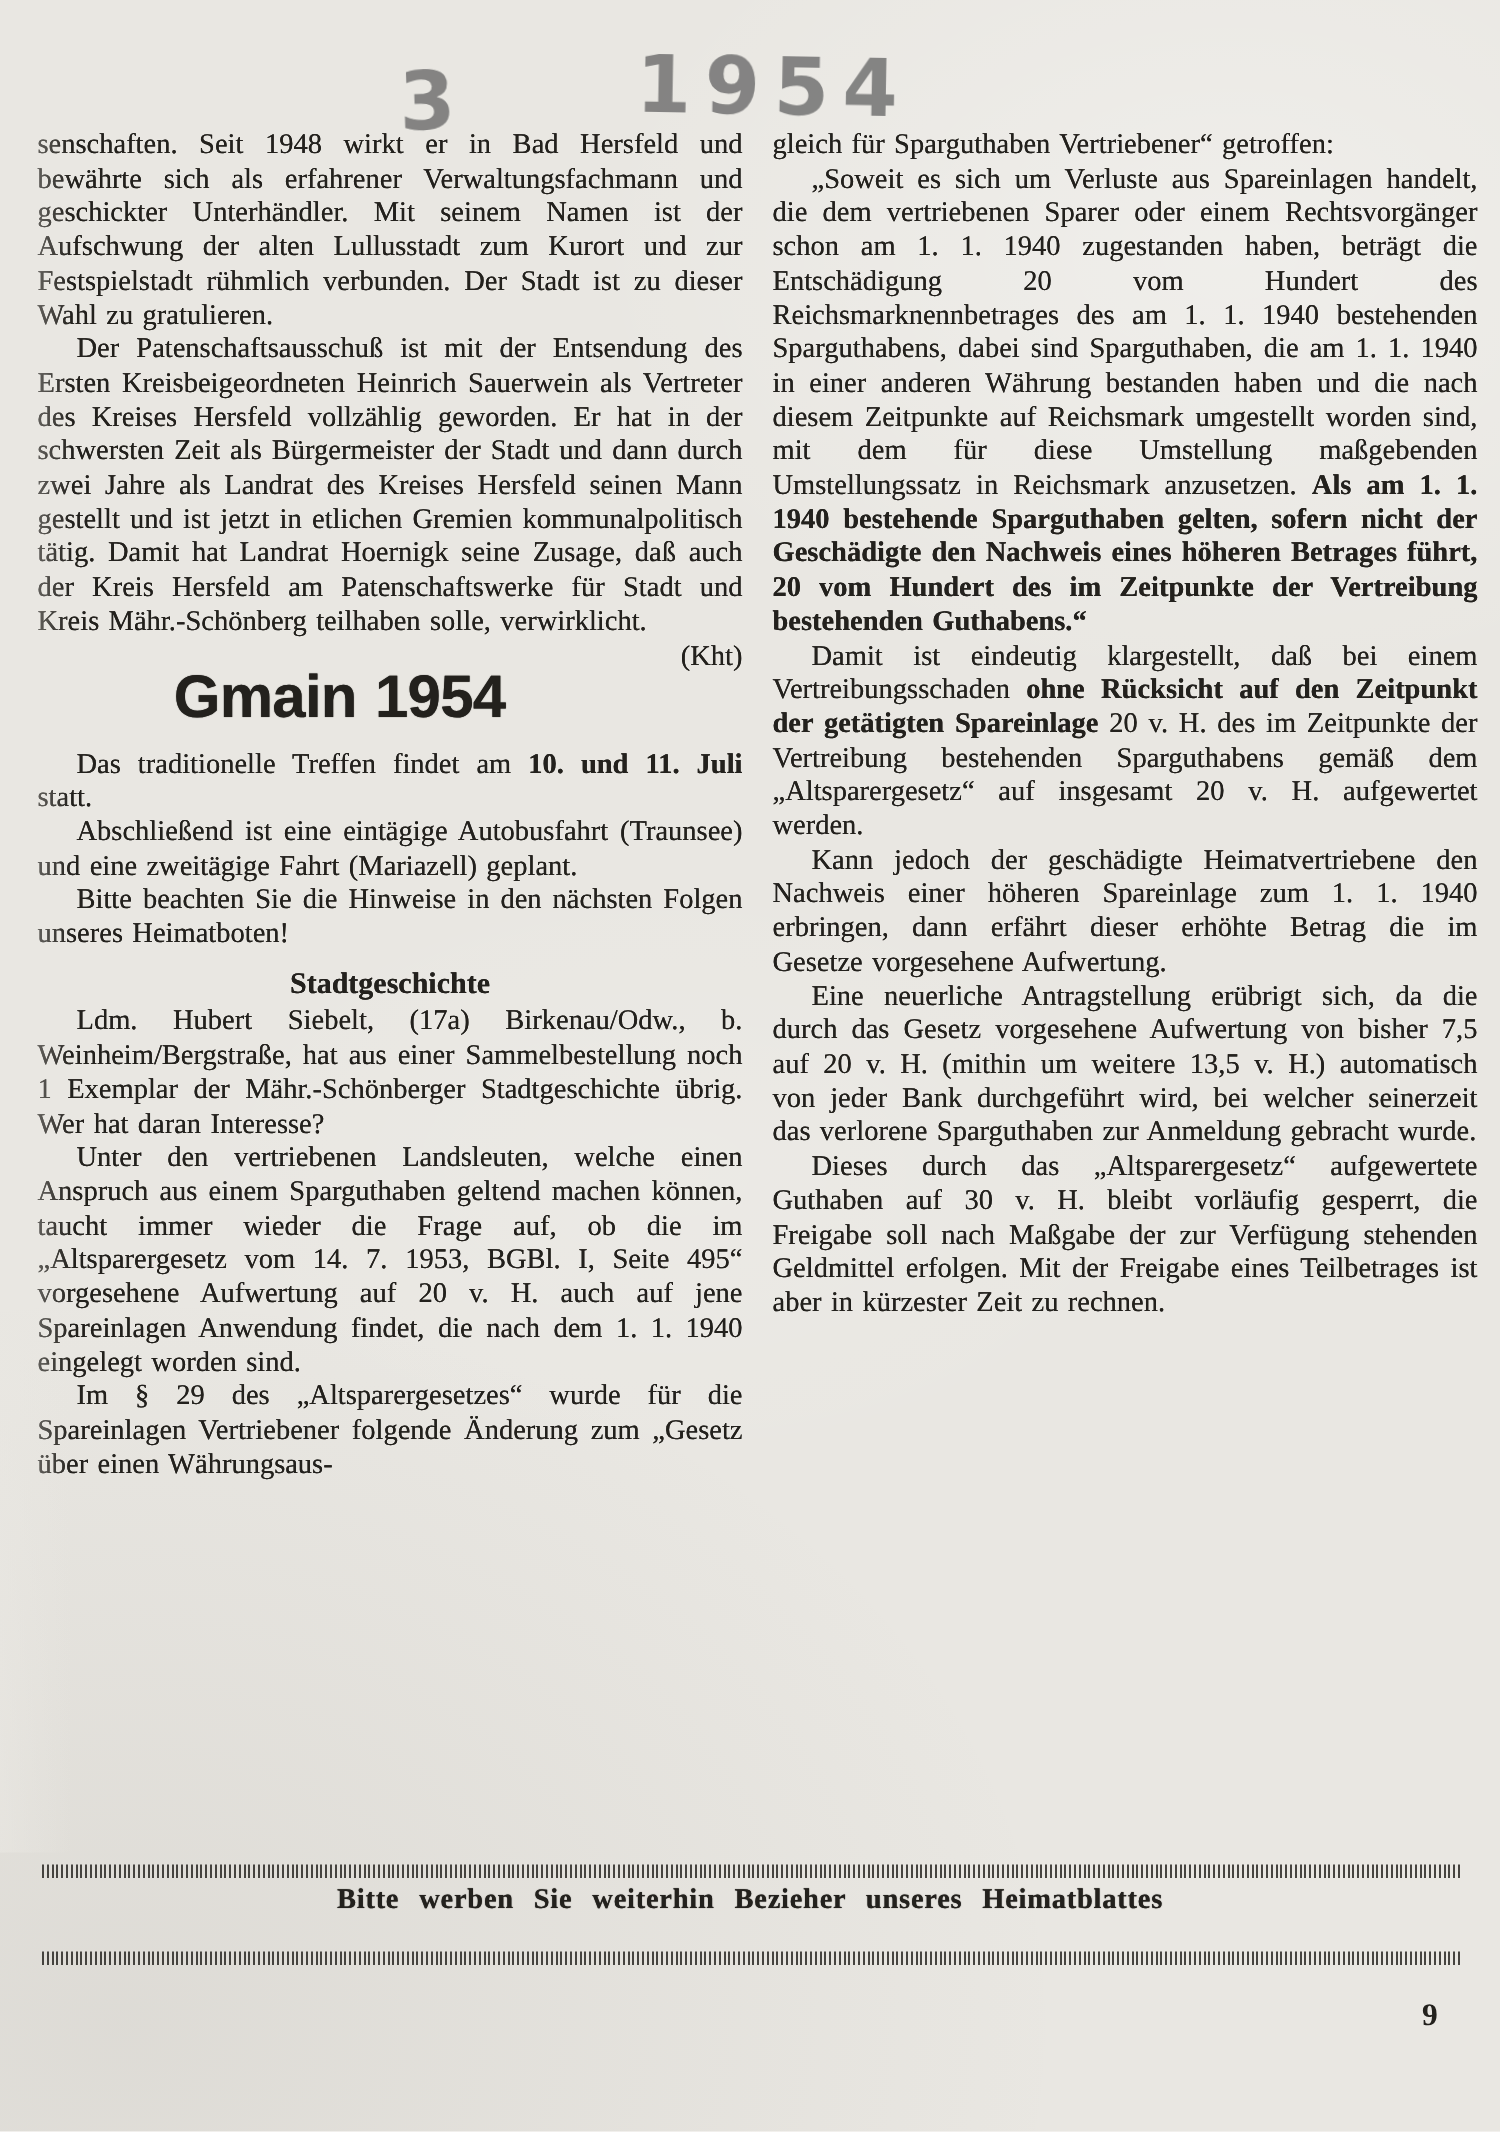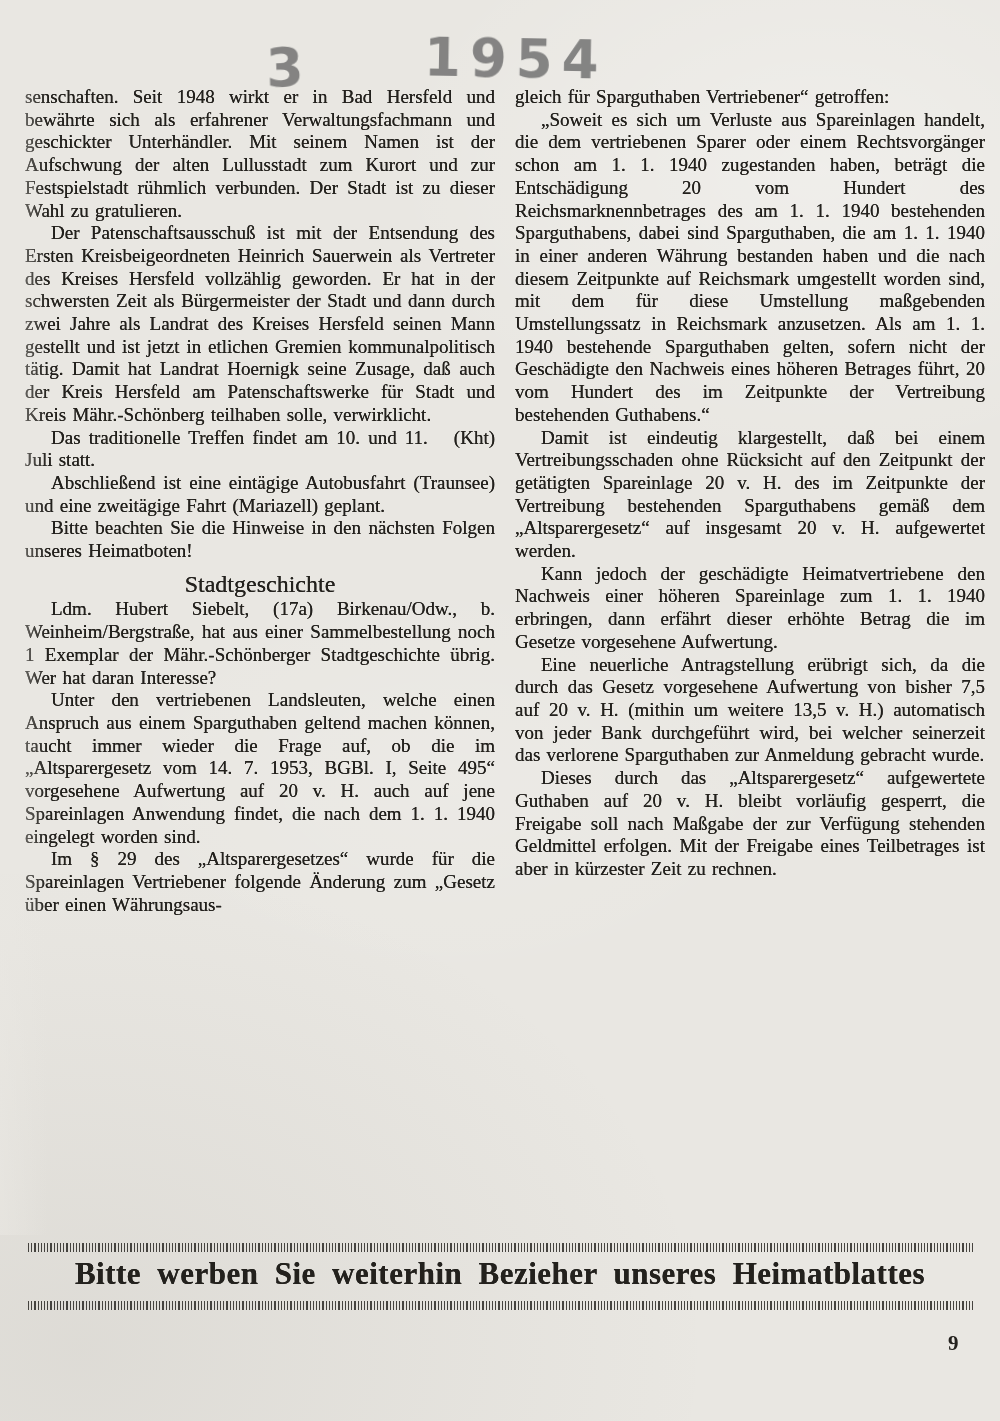--- a/index.html
+++ b/index.html
@@ -52,56 +52,56 @@
     font-size: 19px; line-height: 22.7px;
     text-align: justify;
     word-spacing: 1.5px;
     text-shadow: 0 0 .35px currentColor; 
   }
   .col-left  { left: 25px; }
   .col-right { left: 515px; }
 
   p.para { margin: 0; text-indent: 26px; }
   p.noindent { text-indent: 0; }
-  .bold { font-weight: normal; }
+  .bold { font-weight: bold; }
   .byline { float: right; }
 
   .headline {
     font-family: "Liberation Sans", sans-serif;
     font-weight: bold;
     font-size: 40px;
     line-height: 44px;
     letter-spacing: -0.5px;
     text-align: center;
     text-indent: 0;
     margin: 16px 0 12px 0;
     text-shadow: 0 0 .6px currentColor;
   }
   .subhead {
-    font-weight: normal;
-    font-size: 24px;
+    font-weight: bold;
+    font-size: 20px;
     text-align: center;
     text-indent: 0;
     margin: 10px 0 3px 0;
   }
   .bold-para { font-weight: bold; margin-top: 24px; }
 
   
   .rule {
     position: absolute; left: 28px; width: 947px; height: 9px;
     background: repeating-linear-gradient(90deg,
       rgba(42,40,36,.85) 0 1.3px, rgba(42,40,36,0) 1.3px 3.2px);
   }
   .rule-top { top: 1243px; }
   .rule-bottom { top: 1301px; }
   .banner {
     position: absolute; left: 0; top: 1256px; width: 1000px;
     text-align: center;
     font-weight: bold;
-    font-size: 31px;
+    font-size: 19px;
     letter-spacing: .5px;
     word-spacing: 8px;
     text-shadow: 0 0 .6px currentColor;
   }
 
   .page-number {
     position: absolute; left: 948px; top: 1331px;
     font-weight: bold; font-size: 21px;
   }
 </style>
@@ -110,39 +110,40 @@
 
 <div class="page">
 
   <span class="stamp-issue">3</span>
   <span class="stamp-year">1954</span>
 
   <div class="col col-left">
     <p class="para noindent">senschaften. Seit 1948 wirkt er in Bad Hersfeld und bewährte sich als erfahrener Verwaltungsfachmann und geschickter Unterhändler. Mit seinem Namen ist der Aufschwung der alten Lullusstadt zum Kurort und zur Festspielstadt rühmlich verbunden. Der Stadt ist zu dieser Wahl zu gratulieren.</p>
     <p class="para"><span>Der Patenschaftsausschuß ist mit der Entsendung des Ersten Kreisbeigeordneten Heinrich Sauerwein als Vertreter des Kreises Hersfeld vollzählig geworden. Er hat in der schwersten Zeit als Bürgermeister der Stadt und dann durch zwei Jahre als Landrat des Kreises Hersfeld seinen Mann gestellt und ist jetzt in etlichen Gremien kommunalpolitisch tätig. Damit hat Landrat Hoernigk seine Zusage, daß auch der Kreis Hersfeld am Patenschaftswerke für Stadt und Kreis Mähr.-Schönberg teilhaben solle, verwirklicht.</span> <span class="byline">(Kht)</span></p>
 
+    <p class="headline">Gmain 1954</p>
 
     <p class="para"><span>Das traditionelle Treffen findet am </span><span class="bold">10. und 11. Juli</span><span> statt.</span></p>
     <p class="para">Abschließend ist eine eintägige Autobusfahrt (Traunsee) und eine zweitägige Fahrt (Mariazell) geplant.</p>
     <p class="para">Bitte beachten Sie die Hinweise in den nächsten Folgen unseres Heimatboten!</p>
 
     <p class="subhead">Stadtgeschichte</p>
     <p class="para">Ldm. Hubert Siebelt, (17a) Birkenau/Odw., b. Weinheim/Bergstraße, hat aus einer Sammelbestellung noch 1 Exemplar der Mähr.-Schönberger Stadtgeschichte übrig. Wer hat daran Interesse?</p>
 
     <p class="para">Unter den vertriebenen Landsleuten, welche einen Anspruch aus einem Sparguthaben geltend machen können, taucht immer wieder die Frage auf, ob die im „Altsparergesetz vom 14. 7. 1953, BGBl. I, Seite 495“ vorgesehene Aufwertung auf 20 v. H. auch auf jene Spareinlagen Anwendung findet, die nach dem 1. 1. 1940 eingelegt worden sind.</p>
     <p class="para">Im § 29 des „Altsparergesetzes“ wurde für die Spareinlagen Vertriebener folgende Änderung zum „Gesetz über einen Währungsaus-</p>
   </div>
 
   <div class="col col-right">
     <p class="para noindent">gleich für Sparguthaben Vertriebener“ getroffen:</p>
     <p class="para"><span>„Soweit es sich um Verluste aus Spareinlagen handelt, die dem vertriebenen Sparer oder einem Rechtsvorgänger schon am 1. 1. 1940 zugestanden haben, beträgt die Entschädigung 20 vom Hundert des Reichsmarknennbetrages des am 1. 1. 1940 bestehenden Sparguthabens, dabei sind Sparguthaben, die am 1. 1. 1940 in einer anderen Währung bestanden haben und die nach diesem Zeitpunkte auf Reichsmark umgestellt worden sind, mit dem für diese Umstellung maßgebenden Umstellungssatz in Reichsmark anzusetzen. </span><span class="bold">Als am 1. 1. 1940 bestehende Sparguthaben gelten, sofern nicht der Geschädigte den Nachweis eines höheren Betrages führt, 20 vom Hundert des im Zeitpunkte der Vertreibung bestehenden Guthabens.“</span></p>
     <p class="para"><span>Damit ist eindeutig klargestellt, daß bei einem Vertreibungsschaden </span><span class="bold">ohne Rücksicht auf den Zeitpunkt der getätigten Spareinlage</span><span> 20 v. H. des im Zeitpunkte der Vertreibung bestehenden Sparguthabens gemäß dem „Altsparergesetz“ auf insgesamt 20 v. H. aufgewertet werden.</span></p>
     <p class="para">Kann jedoch der geschädigte Heimatvertriebene den Nachweis einer höheren Spareinlage zum 1. 1. 1940 erbringen, dann erfährt dieser erhöhte Betrag die im Gesetze vorgesehene Aufwertung.</p>
     <p class="para">Eine neuerliche Antragstellung erübrigt sich, da die durch das Gesetz vorgesehene Aufwertung von bisher 7,5 auf 20 v. H. (mithin um weitere 13,5 v. H.) automatisch von jeder Bank durchgeführt wird, bei welcher seinerzeit das verlorene Sparguthaben zur Anmeldung gebracht wurde.</p>
-    <p class="para">Dieses durch das „Altsparergesetz“ aufgewertete Guthaben auf 20 v. H. bleibt vorläufig gesperrt, die Freigabe soll nach Maßgabe der zur Verfügung stehenden Geldmittel erfolgen. Mit der Freigabe eines Teilbetrages ist aber in kürzester Zeit zu rechnen.</p>
+    <p class="para">Dieses durch das „Altsparergesetz“ aufgewertete Guthaben auf 30 v. H. bleibt vorläufig gesperrt, die Freigabe soll nach Maßgabe der zur Verfügung stehenden Geldmittel erfolgen. Mit der Freigabe eines Teilbetrages ist aber in kürzester Zeit zu rechnen.</p>
   </div>
 
   <div class="rule rule-top"></div>
   <div class="banner">Bitte werben Sie weiterhin Bezieher unseres Heimatblattes</div>
   <div class="rule rule-bottom"></div>
 
   <div class="page-number">9</div>
 
   <div class="fade-left"></div>
 </div>

